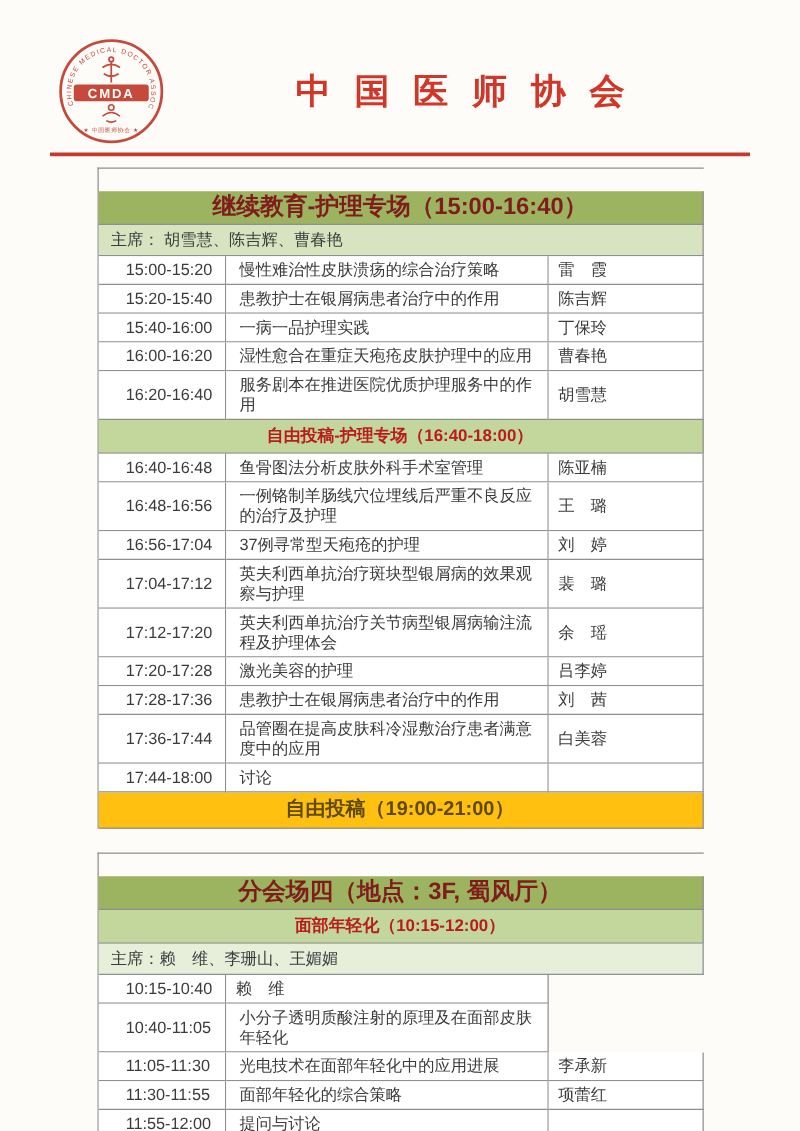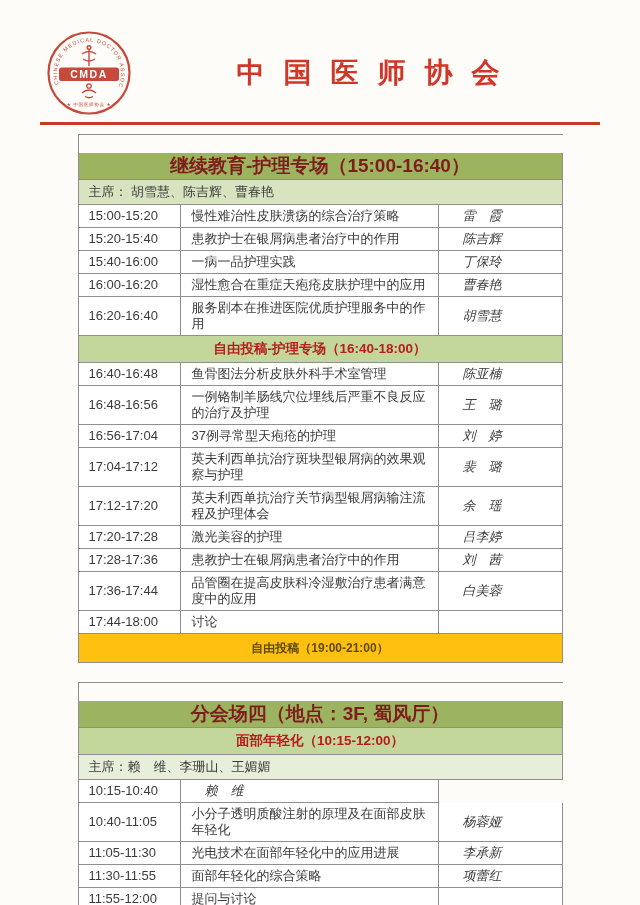--- a/index.html
+++ b/index.html
@@ -32,24 +32,24 @@
     background:#fff;
   }
   .full {
     border-right:1px solid #8f8f8f; border-bottom:1px solid #8f8f8f;
     padding:5px 8px; text-align:center;
   }
   .hdr-dark  { background:#9cb35f; font-weight:bold; color:#7f1d1d; font-size:19px;margin-top:18px; }
   .hdr-light { background:#c3d69b; font-weight:bold; color:#b91c1c; font-size:13.5px; }
   .chair  { background:#d8e4bf; text-align:left; padding:4px 10px; }
   .chair2 { background:#e7eeda; text-align:left; padding:4px 10px; }
-  .banner { background:#ffc010; font-weight:bold; color:#5f4a00; font-size:12px; padding:6px 8px; }
-  .cell.time { padding-left:10px; }
+  .banner { background:#ffc010; font-weight:bold; color:#5f4a00; font-size:16px; padding:6px 8px; }
+  .cell.time { padding-left:22px; }
   .cell.topic { padding-left:11px; text-align:left; }
-  .cell.speaker { padding-left:24px;font-style:italic; }
+  .cell.speaker { padding-left:8px; }
   .tbl2 { margin-top:19px; }
 </style>
 </head>
 <body>
 
 <div class="page">
 
   <div class="header">
     <svg class="logo" width="86" height="86" viewBox="0 0 86 86">
       <circle cx="43" cy="43" r="40.5" fill="none" stroke="#c64a3b" stroke-width="2.2"></circle>
@@ -191,21 +191,20 @@
     <div>
 
         <div class="row">
           <div class="cell time">10:15-10:40</div>
           <div class="cell speaker">赖　维</div>
         </div>
 
         <div class="row">
           <div class="cell time">10:40-11:05</div>
           <div class="cell topic">小分子透明质酸注射的原理及在面部皮肤年轻化</div>
-          <div class="cell speaker">杨蓉娅</div>
         </div>
 
         <div class="row">
           <div class="cell time">11:05-11:30</div>
           <div class="cell topic">光电技术在面部年轻化中的应用进展</div>
           <div class="cell speaker">李承新</div>
         </div>
 
         <div class="row">
           <div class="cell time">11:30-11:55</div>

